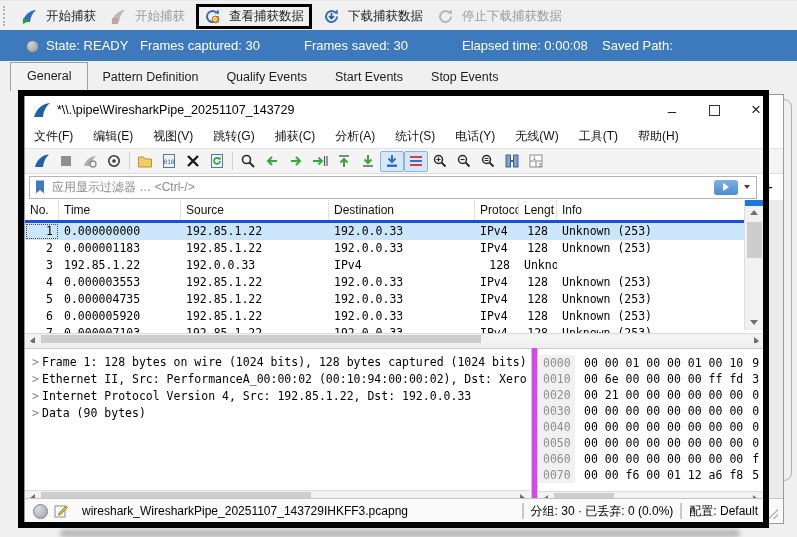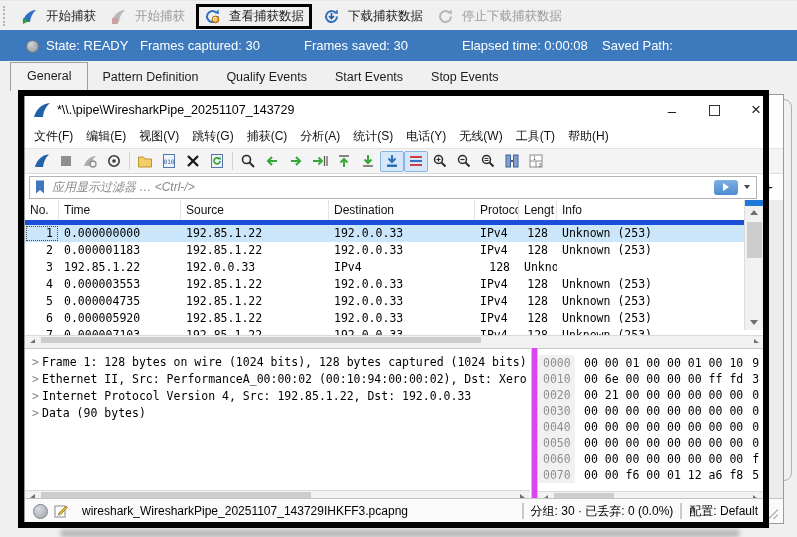--- a/index.html
+++ b/index.html
@@ -33,43 +33,43 @@
   #ws{left:24px;top:94px;width:760px;height:430px;background:#d946ef;border:1px solid #9a9a9a;box-sizing:border-box;z-index:1;font-size:12px;}
   #ws-title{left:0;top:0;width:758px;height:30px;background:#fff;display:flex;align-items:center;}
   #ws-fin{width:18px;height:16px;margin:0 6px 0 8px;flex:none;}
   #ws-title-text{font-size:12.5px;color:#000;white-space:nowrap;}
   #ws-controls{position:absolute;right:20px;top:0;height:30px;display:flex;align-items:center;gap:28px;}
   .wc{width:14px;height:14px;display:flex;align-items:center;justify-content:center;color:#222;font-size:15px;}
   #wc-max{width:9px;height:9px;border:1px solid #333;}
   #wc-min::before{content:"–";font-size:15px;}
   #wc-close::before{content:"×";font-size:17px;}
 
-  #ws-menubar{left:0;top:30px;width:758px;height:23px;display:flex;align-items:center;gap:13px;padding-left:9px;box-sizing:border-box;background:#fff;}
+  #ws-menubar{left:0;top:30px;width:758px;height:23px;display:flex;align-items:center;gap:20px;padding-left:9px;box-sizing:border-box;background:#fff;}
   .mi{font-size:12px;color:#111;white-space:nowrap;}
 
   #ws-toolbar{left:0;top:53px;width:758px;height:26px;background:#f4f4f4;border-top:1px solid #e2e2e2;border-bottom:1px solid #dcdcdc;
               box-sizing:border-box;display:flex;align-items:center;padding-left:5px;}
   .tbtn{width:24px;height:21px;display:flex;align-items:center;justify-content:center;flex:none;}
   .tbtn.toggled{background:#d5e7f8;border:1px solid #8ab4e0;border-radius:2px;box-sizing:border-box;}
   .tsep{width:1px;height:18px;background:#d2d2d2;margin:0 3px;flex:none;}
   .tico{width:16px;height:16px;}
 
   #ws-filterbar{left:0;top:79px;width:758px;height:26px;background:#fff;display:flex;align-items:center;padding:0 4px;box-sizing:border-box;}
   #filter-box{flex:1;height:21px;border:1px solid #b4b4b4;display:flex;align-items:center;background:#fff;}
-  #filter-placeholder{color:#8a8a8a;font-size:12px;flex:1;white-space:nowrap;overflow:hidden;font-style:italic;}
+  #filter-placeholder{color:#8a8a8a;font-size:12px;flex:1;white-space:nowrap;overflow:hidden;}
   #apply-btn{width:24px;height:15px;border-radius:3px;background:linear-gradient(#7fb0e2,#4c8bd2);margin-right:2px;
              display:flex;align-items:center;justify-content:center;}
   #apply-arrow{width:0;height:0;border-left:6px solid #fff;border-top:4px solid transparent;border-bottom:4px solid transparent;}
   #filter-caret{width:0;height:0;border-top:4px solid #444;border-left:3.5px solid transparent;border-right:3.5px solid transparent;margin:0 6px 0 4px;}
   #filter-add{font-size:15px;color:#222;padding:0 6px 2px 7px;}
 
   
   #pk{left:0;top:105px;width:758px;height:143px;background:#fff;}
   .prow{display:grid;grid-template-columns:34px 122px 148px 146px 44px 38px auto;height:17px;line-height:17px;white-space:nowrap;}
-  #pk-header{height:20px;line-height:20px;border-bottom:5px solid #1d4ed8;font-size:12px;color:#111;}
+  #pk-header{height:20px;line-height:20px;border-bottom:3px solid #1d4ed8;font-size:12px;color:#111;}
   #pk-header .hc{border-right:1px solid #e3e3e3;padding-left:5px;overflow:hidden;}
   #pk-rows{height:110px;overflow:hidden;font-family:"DejaVu Sans Mono","Liberation Mono",monospace;font-size:11.5px;color:#000;}
   .pc{overflow:hidden;padding-left:5px;}
   .pc.num{text-align:right;padding-right:6px;padding-left:0;}
   .pc.len{text-align:right;padding-right:9px;padding-left:0;}
   .prow.sel{background:#cbe6fa;}
   .prow.sel .pc.num{outline:1px dotted #4a4a4a;outline-offset:-2px;}
 
   
   #pk-vscroll{position:absolute;left:719px;top:0;width:20px;height:130px;background:#f1f1f1;border-left:1px solid #dedede;box-sizing:border-box;}

